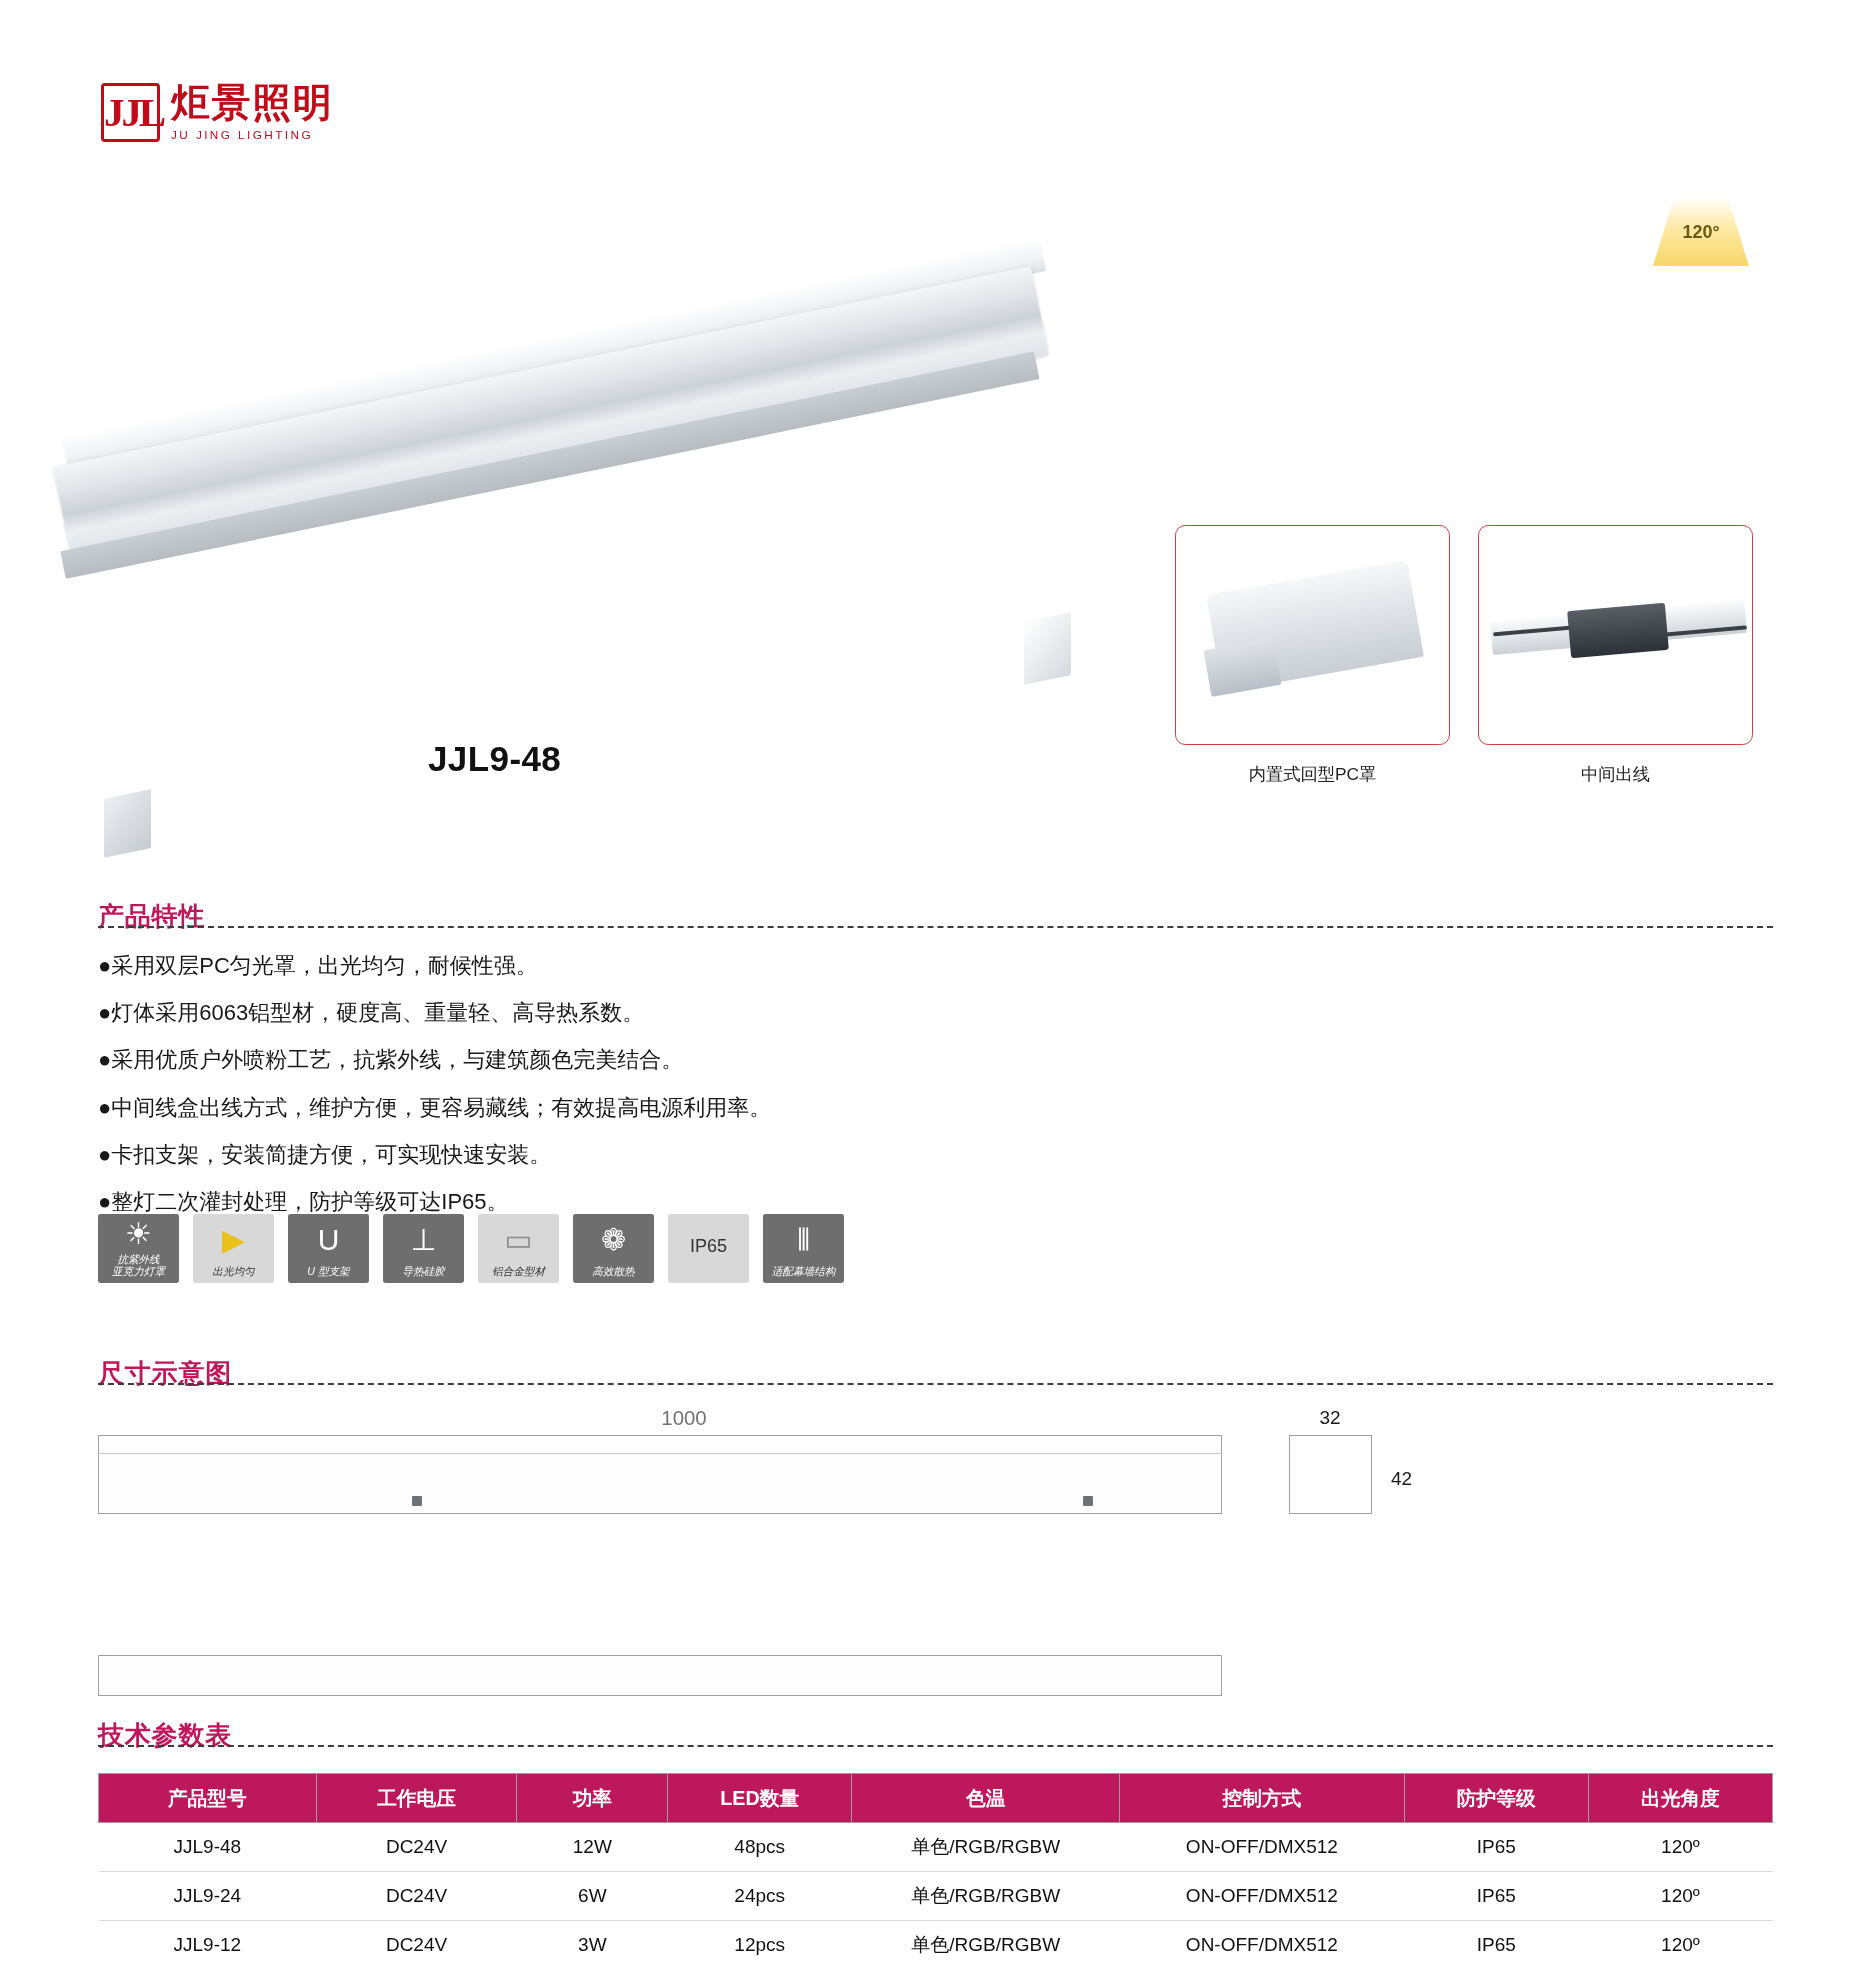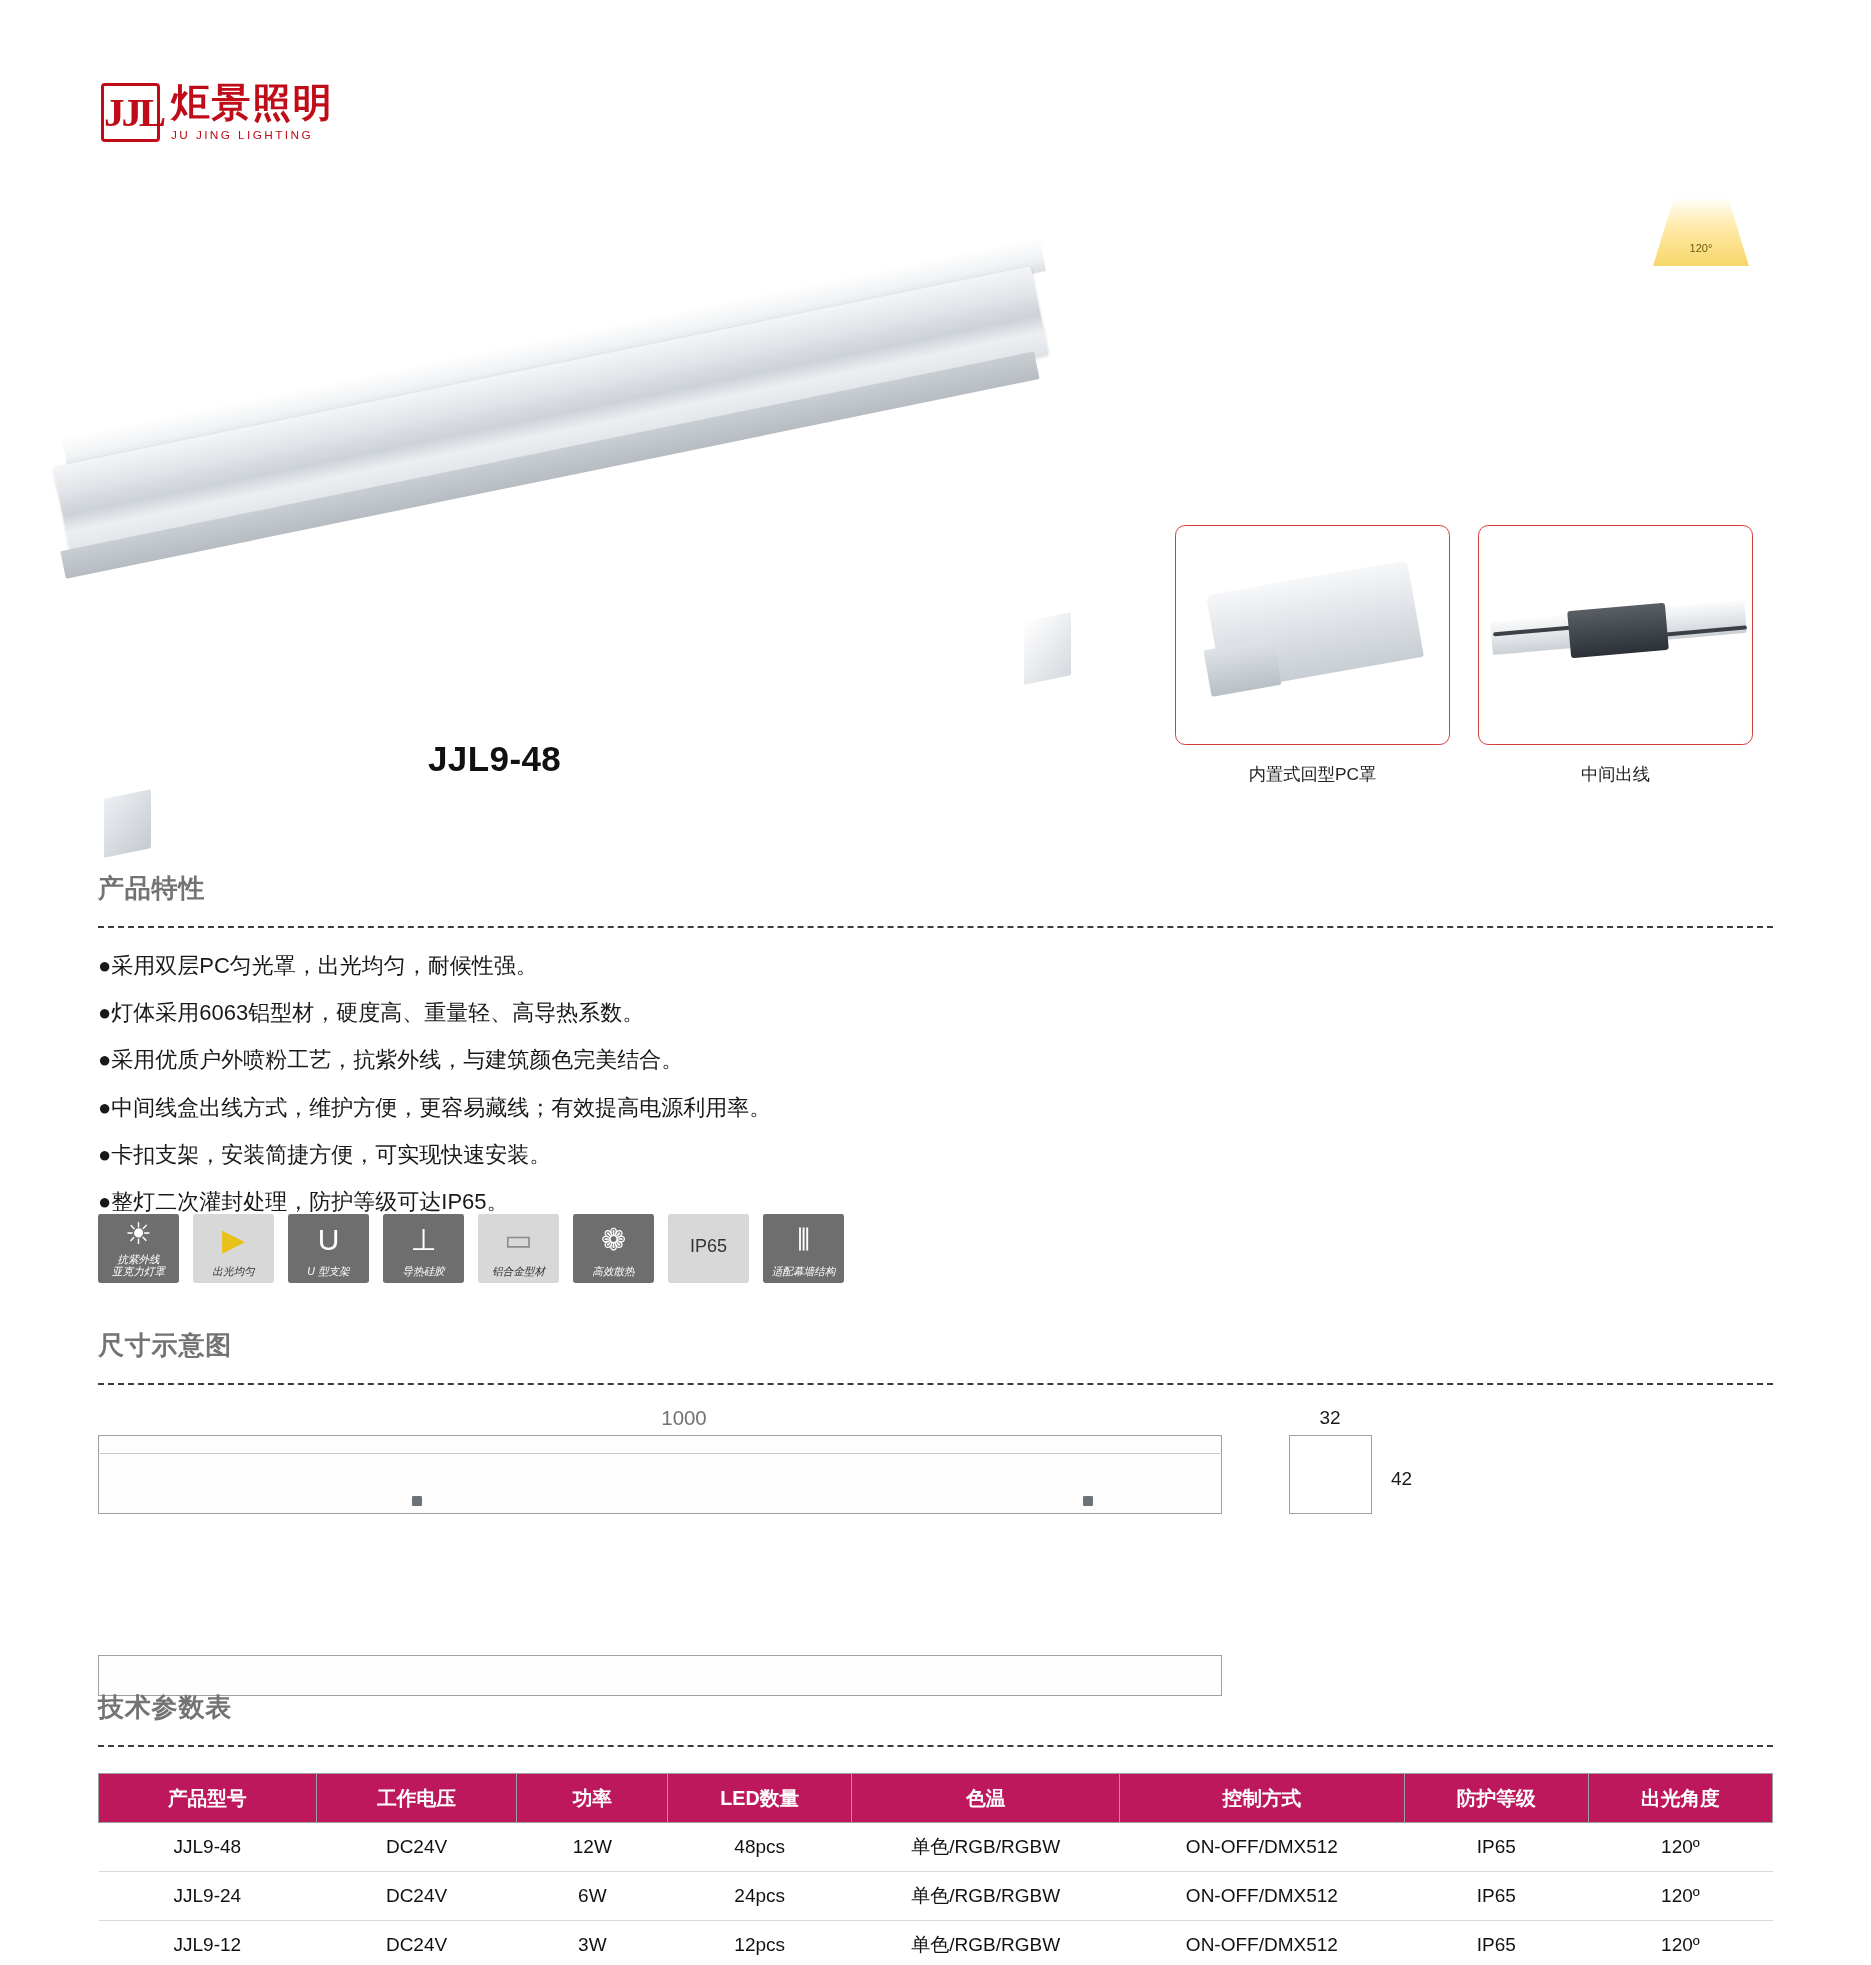--- a/index.html
+++ b/index.html
@@ -69,23 +69,24 @@
     top: 197px;
     width: 96px;
     height: 69px;
     background: linear-gradient(to bottom, #ffffff 0%, #ffe9a6 45%, #f6d76a 100%);
     clip-path: polygon(22% 0%, 78% 0%, 100% 100%, 0% 100%);
     display: flex;
     align-items: flex-end;
     justify-content: center;
   }
   .beam-badge span {
-    font-size: 11px;
+    font-size: 18px;
     color: #6b5a12;
-    margin-bottom: 12px;
+    margin-bottom: 23px;
+    font-weight: bold;
   }
 
   
   .product-img {
     position: absolute;
     left: 59px;
     top: 307px;
     width: 1049px;
     height: 401px;
   }
@@ -212,22 +213,23 @@
     transform: rotate(-5deg);
   }
   .t2-wire-l { left: 13.8px; width: 79px; }
   .t2-wire-r { left: 185px; width: 83px; }
 
   
   .sec-title {
     position: absolute;
     font-size: 26px;
     font-weight: bold;
-    color: #737373;
+    color: #be185d;
     letter-spacing: 0.8px;
+    margin-top: 28px;
   }
   .dash {
     position: absolute;
     left: 98px;
     width: 1675px;
     border-top: 2px dashed #3c3c3c;
     height: 0;
   }
 
   

